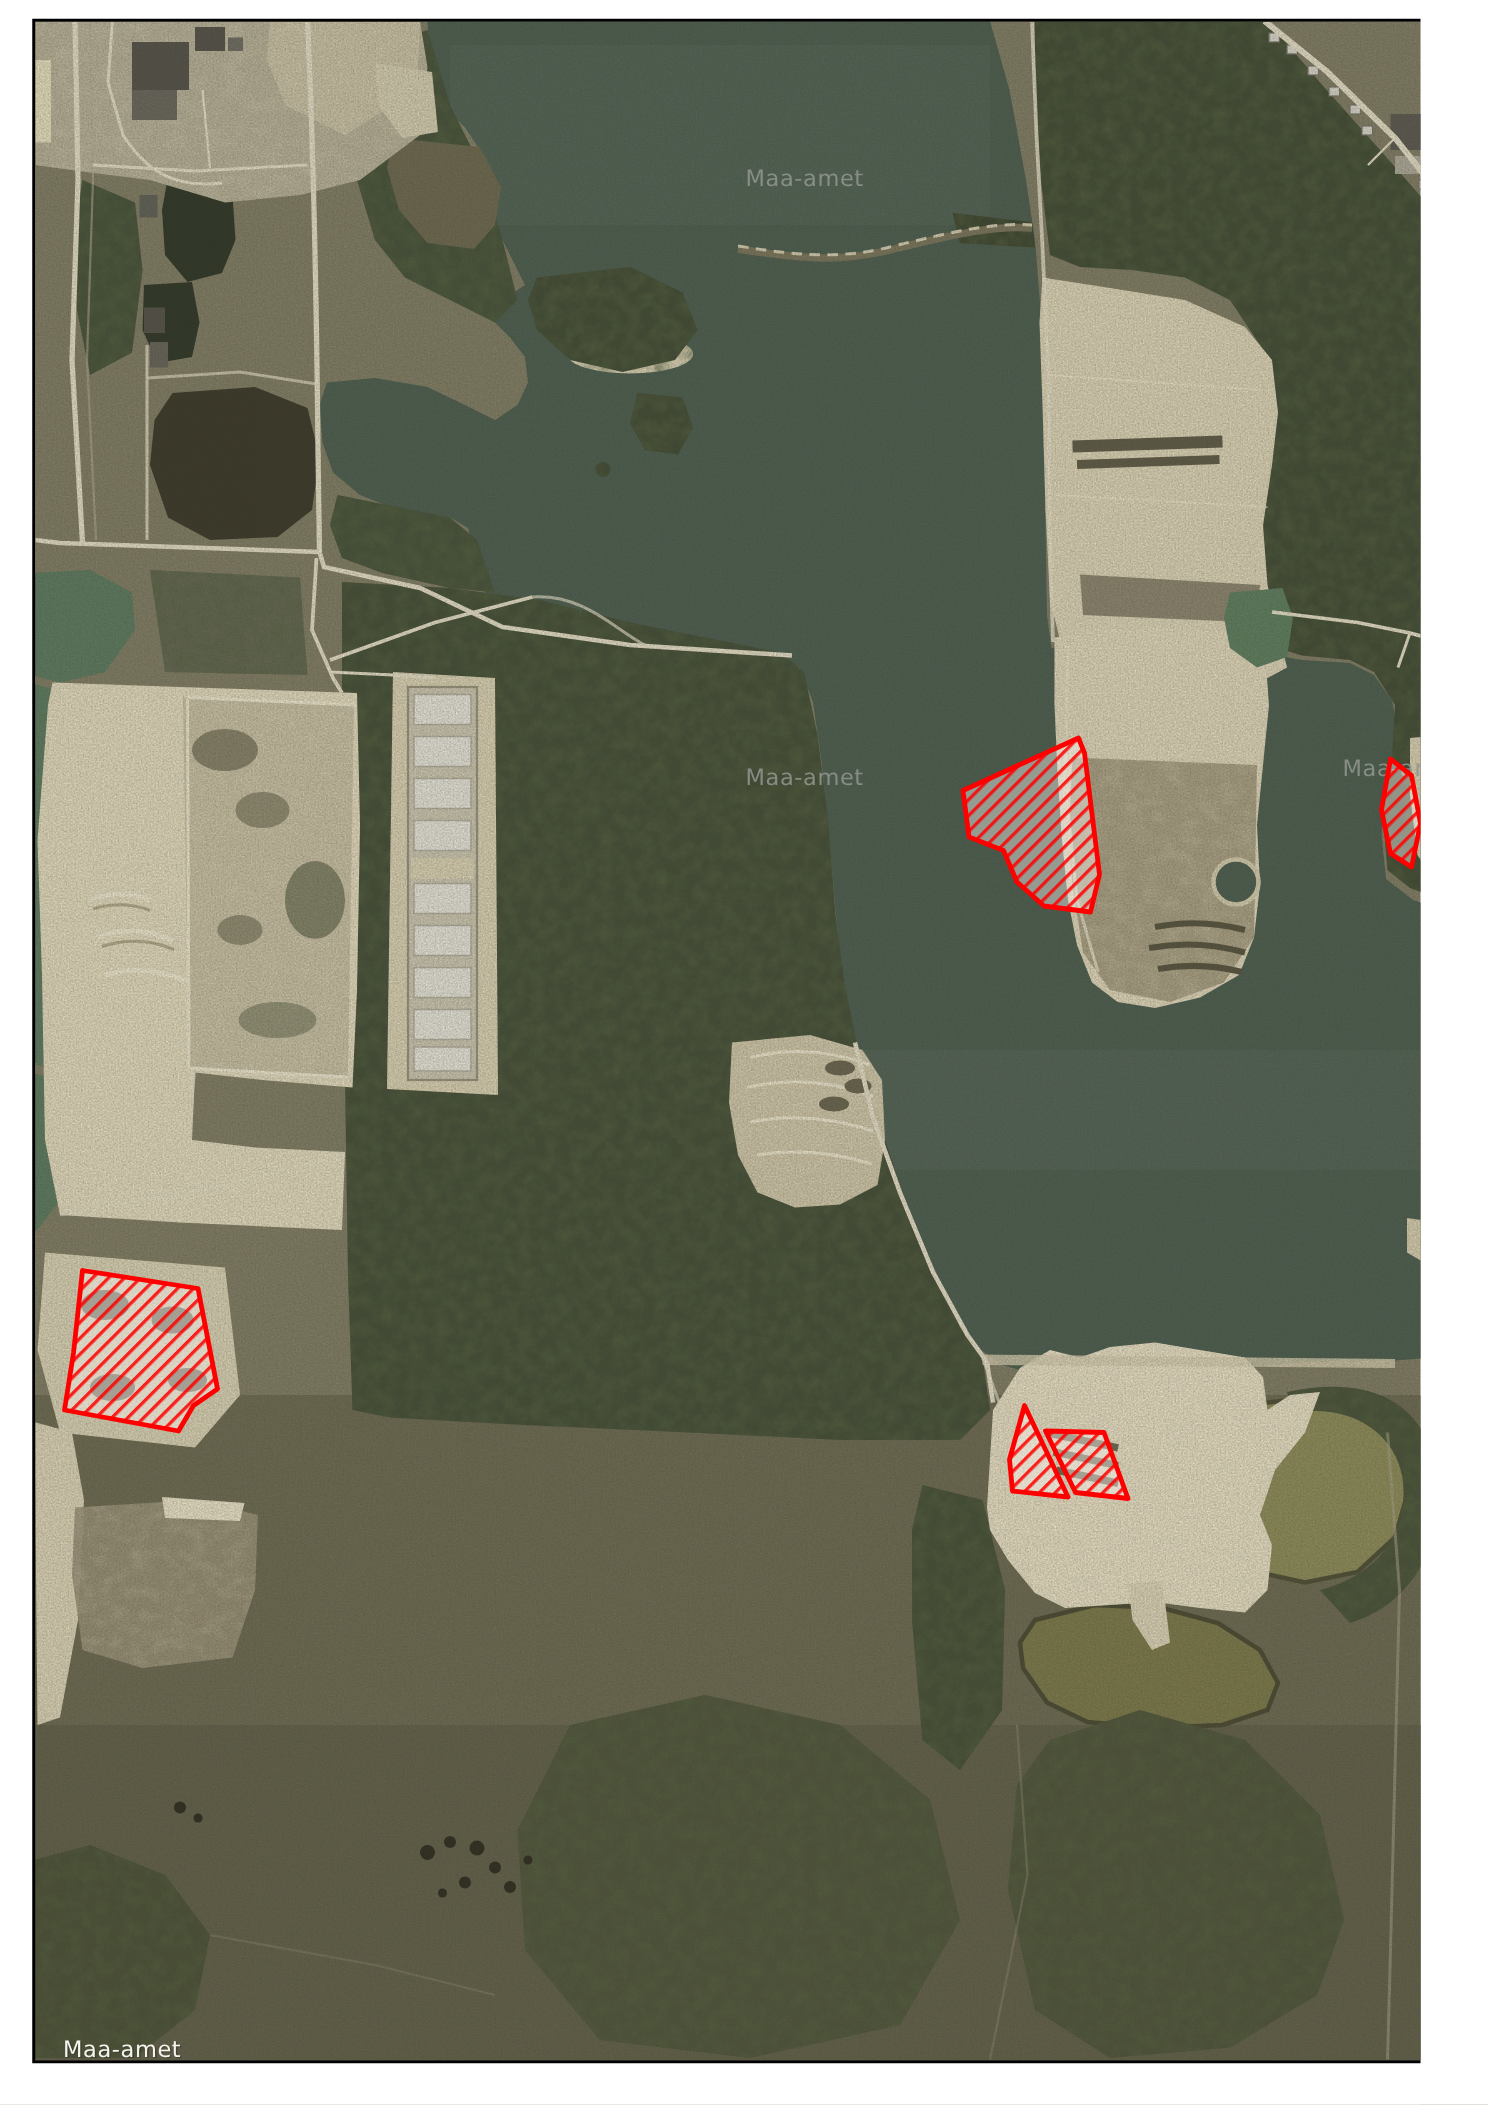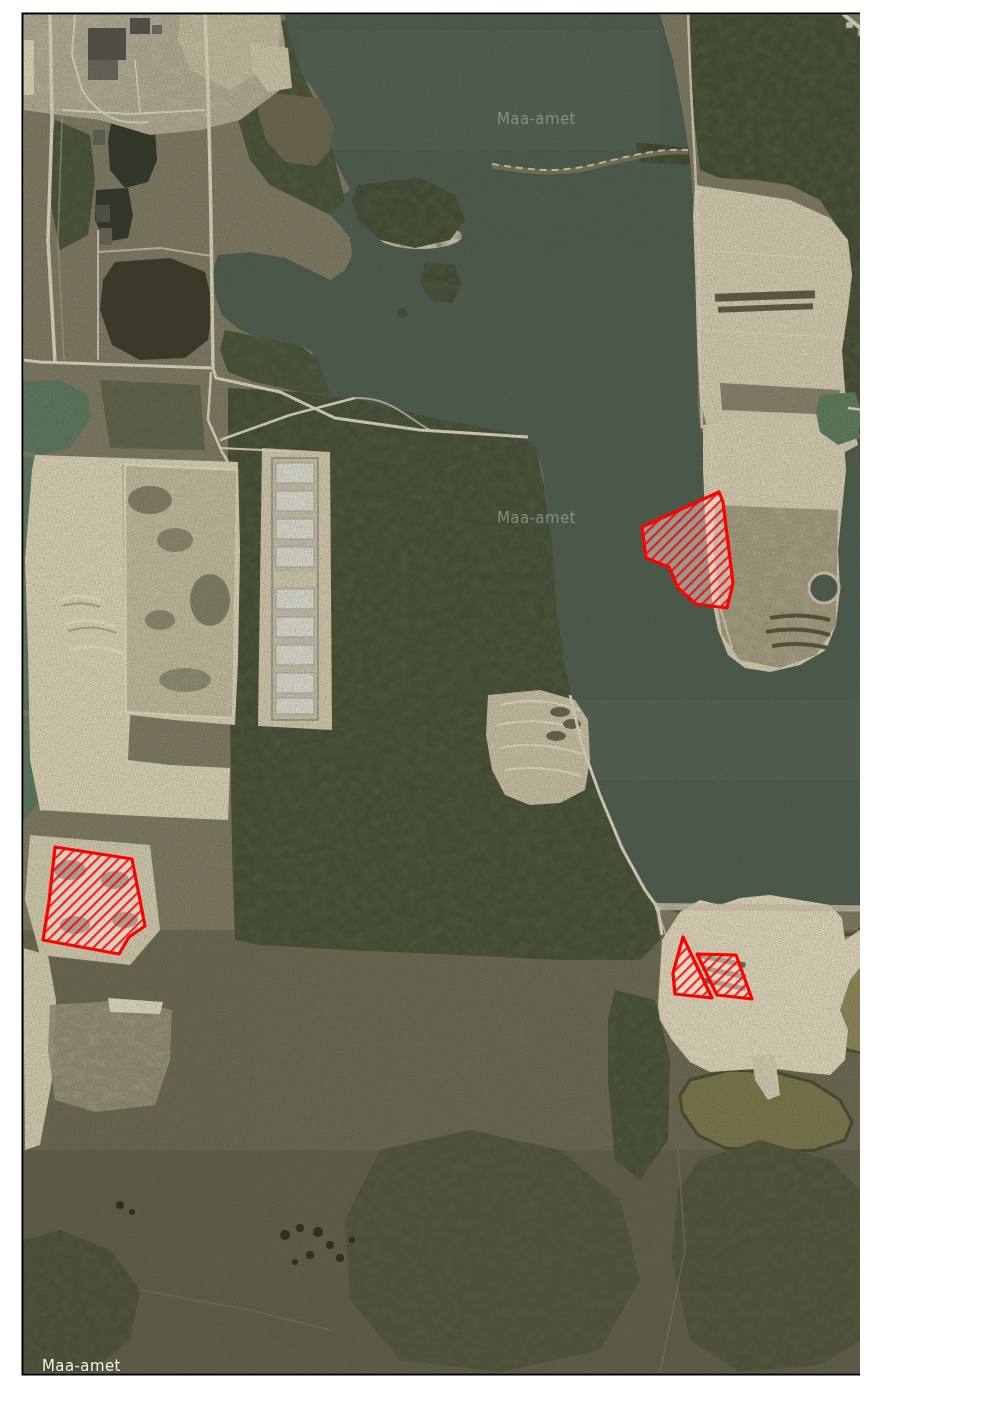--- a/index.html
+++ b/index.html
@@ -1,16 +1,16 @@
 <!DOCTYPE html>
 <html><head>
 <meta charset="utf-8">
 <style>
   html,body{margin:0;padding:0;background:#ffffff;}
-  .page{position:relative;width:860px;height:1403px;background:#ffffff;overflow:hidden;
+  .page{position:relative;width:947px;height:1403px;background:#ffffff;overflow:hidden;
         font-family:"DejaVu Sans","Liberation Sans",sans-serif;}
   svg{display:block;}
   text{font-family:"DejaVu Sans","Liberation Sans",sans-serif;}
   .wm-gray{fill:#8f958d;fill-opacity:0.88;font-size:15px;letter-spacing:0.4px;}
   .wm-white{fill:#f4f4ec;font-size:15px;letter-spacing:0.4px;}
   .wm-shadow{fill:#32322a;fill-opacity:0.55;font-size:15px;letter-spacing:0.4px;}
 </style>
 </head>
 <body>
 

